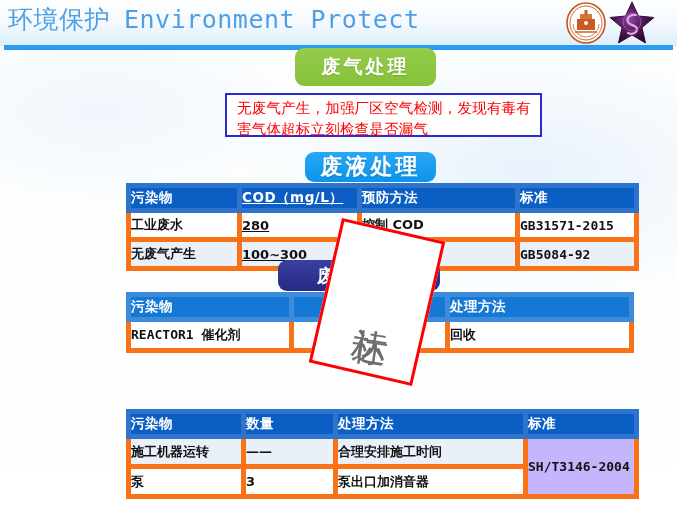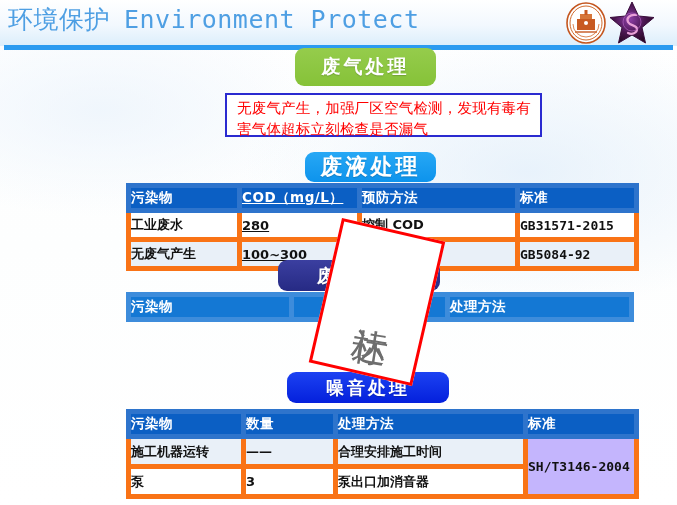--- a/index.html
+++ b/index.html
@@ -201,24 +201,28 @@
 
   <table class="gridtbl" id="tbl-residue">
     <thead>
       <tr>
         <th>污染物</th>
         <th></th>
         <th>处理方法</th>
       </tr>
     </thead>
     <tbody>
+      <tr>
+        <td class="small-en">REACTOR1 催化剂</td>
+        <td></td>
+        <td>回收</td>
+      </tr>
     </tbody>
   </table>
 
-  <div class="pill" id="pill-noise">噪音处理</div>
 
   <table class="gridtbl" id="tbl-noise">
     <thead>
       <tr>
         <th>污染物</th>
         <th>数量</th>
         <th>处理方法</th>
         <th>标准</th>
       </tr>
     </thead>

